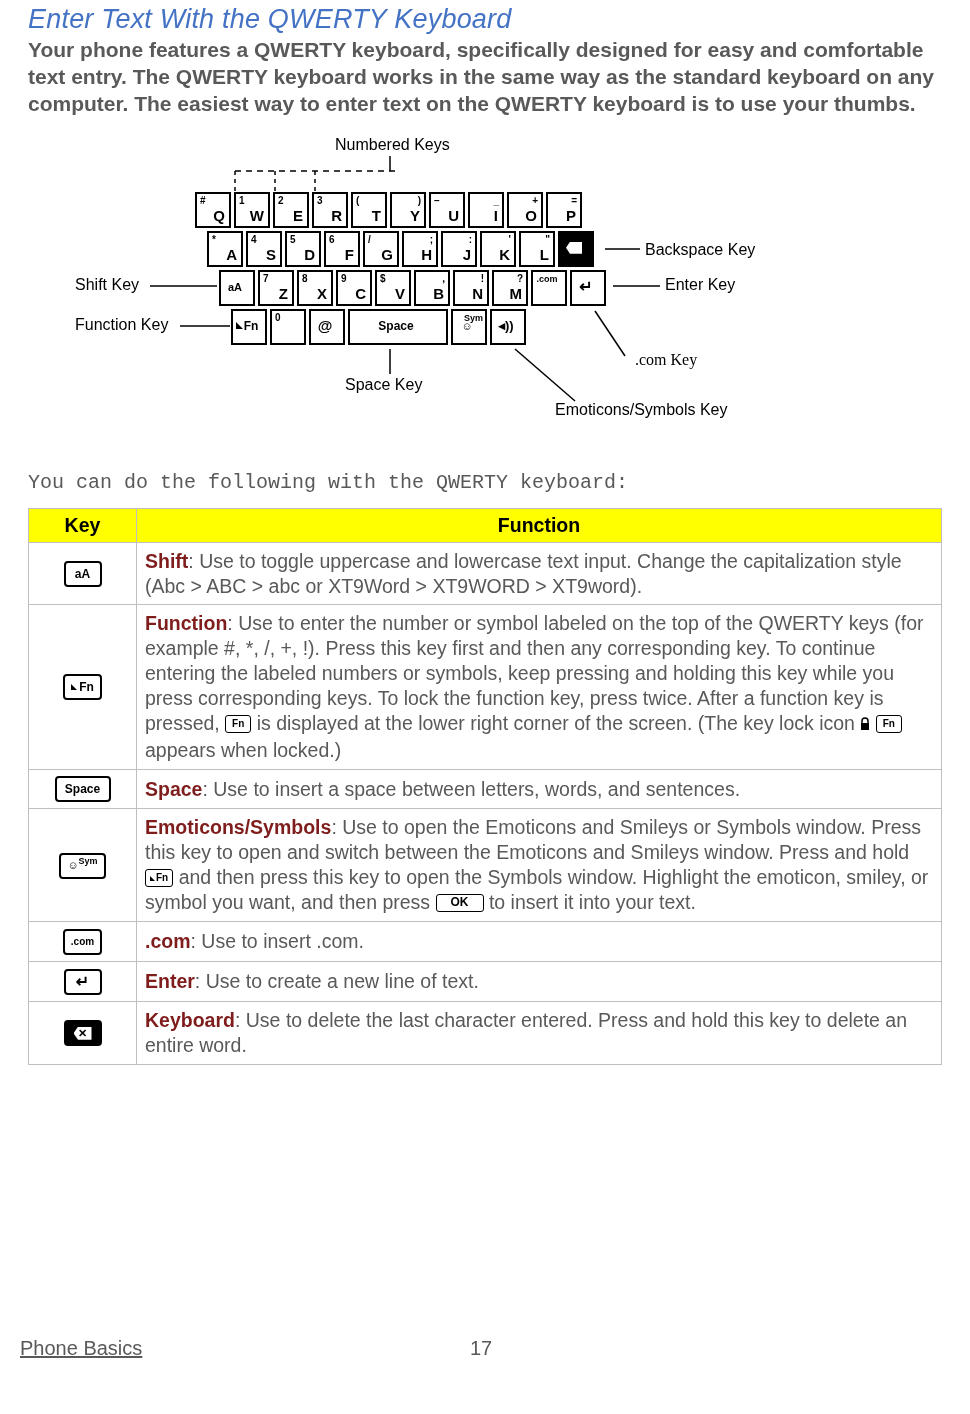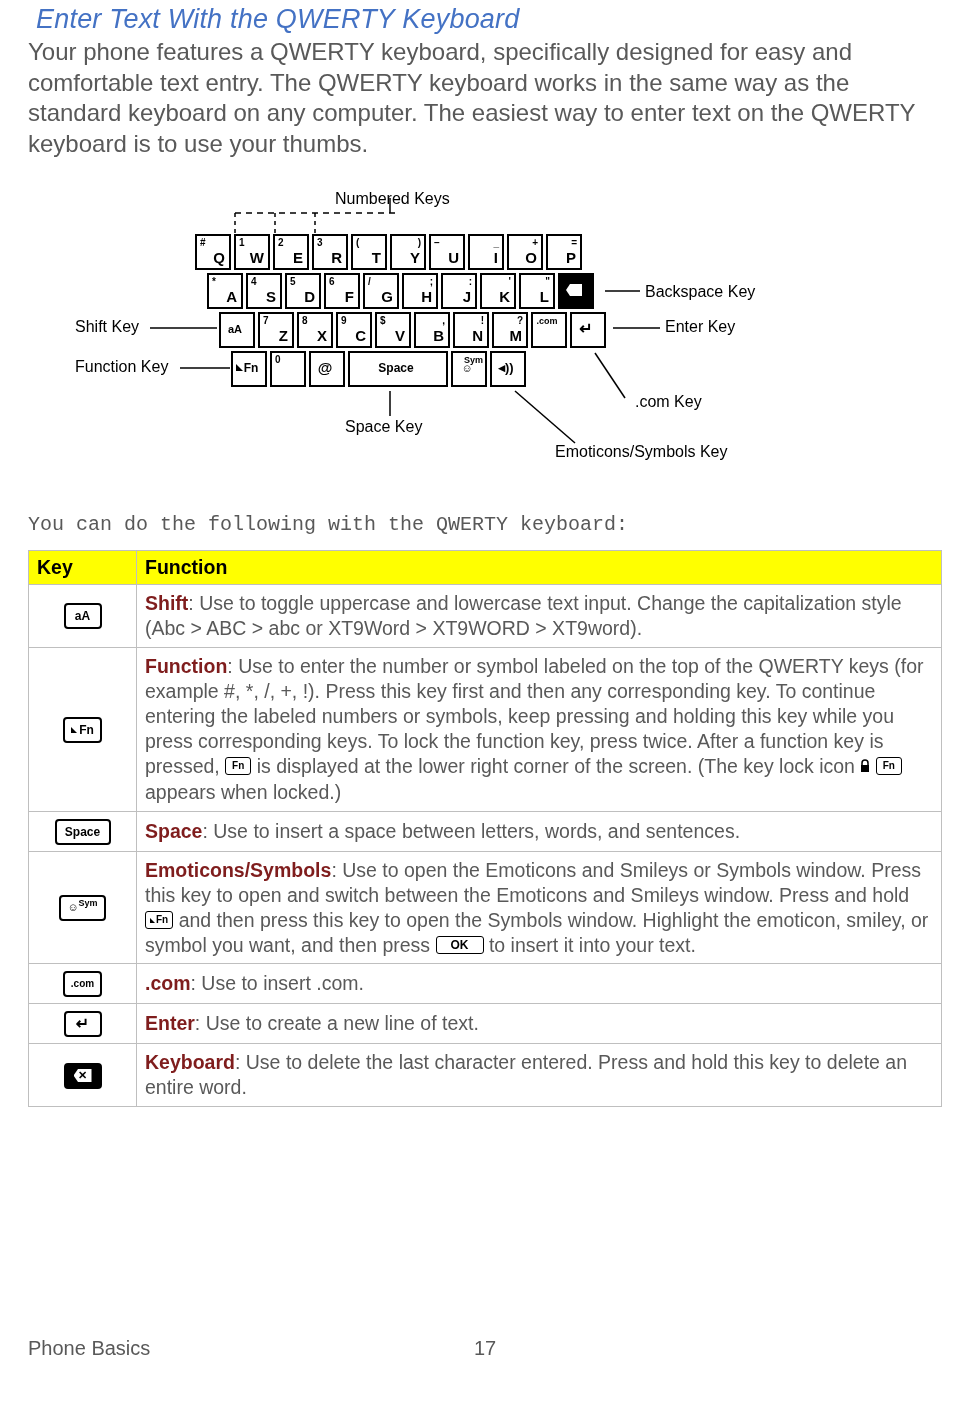--- a/index.html
+++ b/index.html
@@ -14,28 +14,29 @@
   .page {
     padding: 4px 28px 20px 28px;
     min-height: 1370px;
     position: relative;
   }
   h2.title {
     color: #4472c4;
     font-style: italic;
     font-weight: 400;
     font-size: 27px;
-    margin: 0 0 2px 8px;
+    margin: 0 0 2px 0;
     font-family: Arial, sans-serif;
     letter-spacing: 0.2px;
   }
   p.intro {
-    font-size: 24px;
+    font-size: 21px;
     line-height: 1.28;
     margin: 0 0 18px 0;
+    font-weight: bold;
   }
   .diagram {
     display: flex;
     justify-content: center;
     margin-bottom: 25px;
   }
   .kb-wrap {
     position: relative;
     width: 700px;
     height: 310px;
@@ -97,21 +98,21 @@
   }
   table.kf {
     width: 100%;
     border-collapse: collapse;
     font-size: 19.5px;
     line-height: 1.28;
   }
   table.kf th {
     background: #ffff00;
     color: #000;
-    text-align: left;
+    text-align: center;
     font-weight: bold;
     padding: 4px 8px;
     border: 1px solid #bfbfbf;
   }
   table.kf td {
     border: 1px solid #bfbfbf;
     padding: 6px 8px;
     vertical-align: middle;
   }
   table.kf td.keycell {
@@ -192,50 +193,51 @@
     font-size: 12px;
   }
   .enter-arrow {
     font-size: 16px;
     font-weight: bold;
   }
   .sym-face { font-size: 11px; }
   .footer {
     position: absolute;
     bottom: 0;
-    left: 28px;
+    left: 20px;
     right: 28px;
     display: flex;
     font-size: 20px;
     color: #595959;
     padding: 10px 0;
+    text-decoration: underline;
   }
   .footer .fl { flex: 1; }
   .footer .pn { position: absolute; left: 50%; transform: translateX(-50%); }
   b.term { color: #7f1d1d; font-weight: bold; }
   .speaker { font-size: 13px; }
   svg.callout-line { position: absolute; pointer-events: none; }
 </style>
 </head>
 <body>
 
 <div class="page">
   <h2 class="title">Enter Text With the QWERTY Keyboard</h2>
   <p class="intro">Your phone features a QWERTY keyboard, specifically designed for easy and comfortable text entry. The QWERTY keyboard works in the same way as the standard keyboard on any computer. The easiest way to enter text on the QWERTY keyboard is to use your thumbs.</p>
 
   <div class="diagram">
     <div class="kb-wrap">
 
-      <div class="callout" style="left:200px;top:12px;">Numbered Keys</div>
+      <div class="callout" style="left:200px;top:0;">Numbered Keys</div>
       <div class="callout" style="left:-60px;top:140px;">Shift Key</div>
       <div class="callout" style="left:-60px;top:180px;">Function Key</div>
       <div class="callout" style="left:210px;top:240px;">Space Key</div>
       <div class="callout" style="left:510px;top:105px;">Backspace Key</div>
       <div class="callout" style="left:530px;top:140px;text-align:center;">Enter Key</div>
-      <div class="callout" style="left:500px;top:215px;">.com Key</div>
+      <div class="callout" style="left:500px;top:215px;font-family:Liberation Serif, serif;">.com Key</div>
       <div class="callout" style="left:420px;top:265px;">Emoticons/Symbols Key</div>
 
       <svg class="callout-line" style="left:0;top:0;" width="700" height="310">
 
         <line x1="255" y1="20" x2="255" y2="35" stroke="#000" stroke-width="1.5"></line>
         <line x1="100" y1="35" x2="265" y2="35" stroke="#000" stroke-width="1.5" stroke-dasharray="6 5"></line>
         <line x1="100" y1="35" x2="100" y2="56" stroke="#000" stroke-width="1.5" stroke-dasharray="4 4"></line>
         <line x1="140" y1="35" x2="140" y2="56" stroke="#000" stroke-width="1.5" stroke-dasharray="4 4"></line>
         <line x1="180" y1="35" x2="180" y2="56" stroke="#000" stroke-width="1.5" stroke-dasharray="4 4"></line>
 

